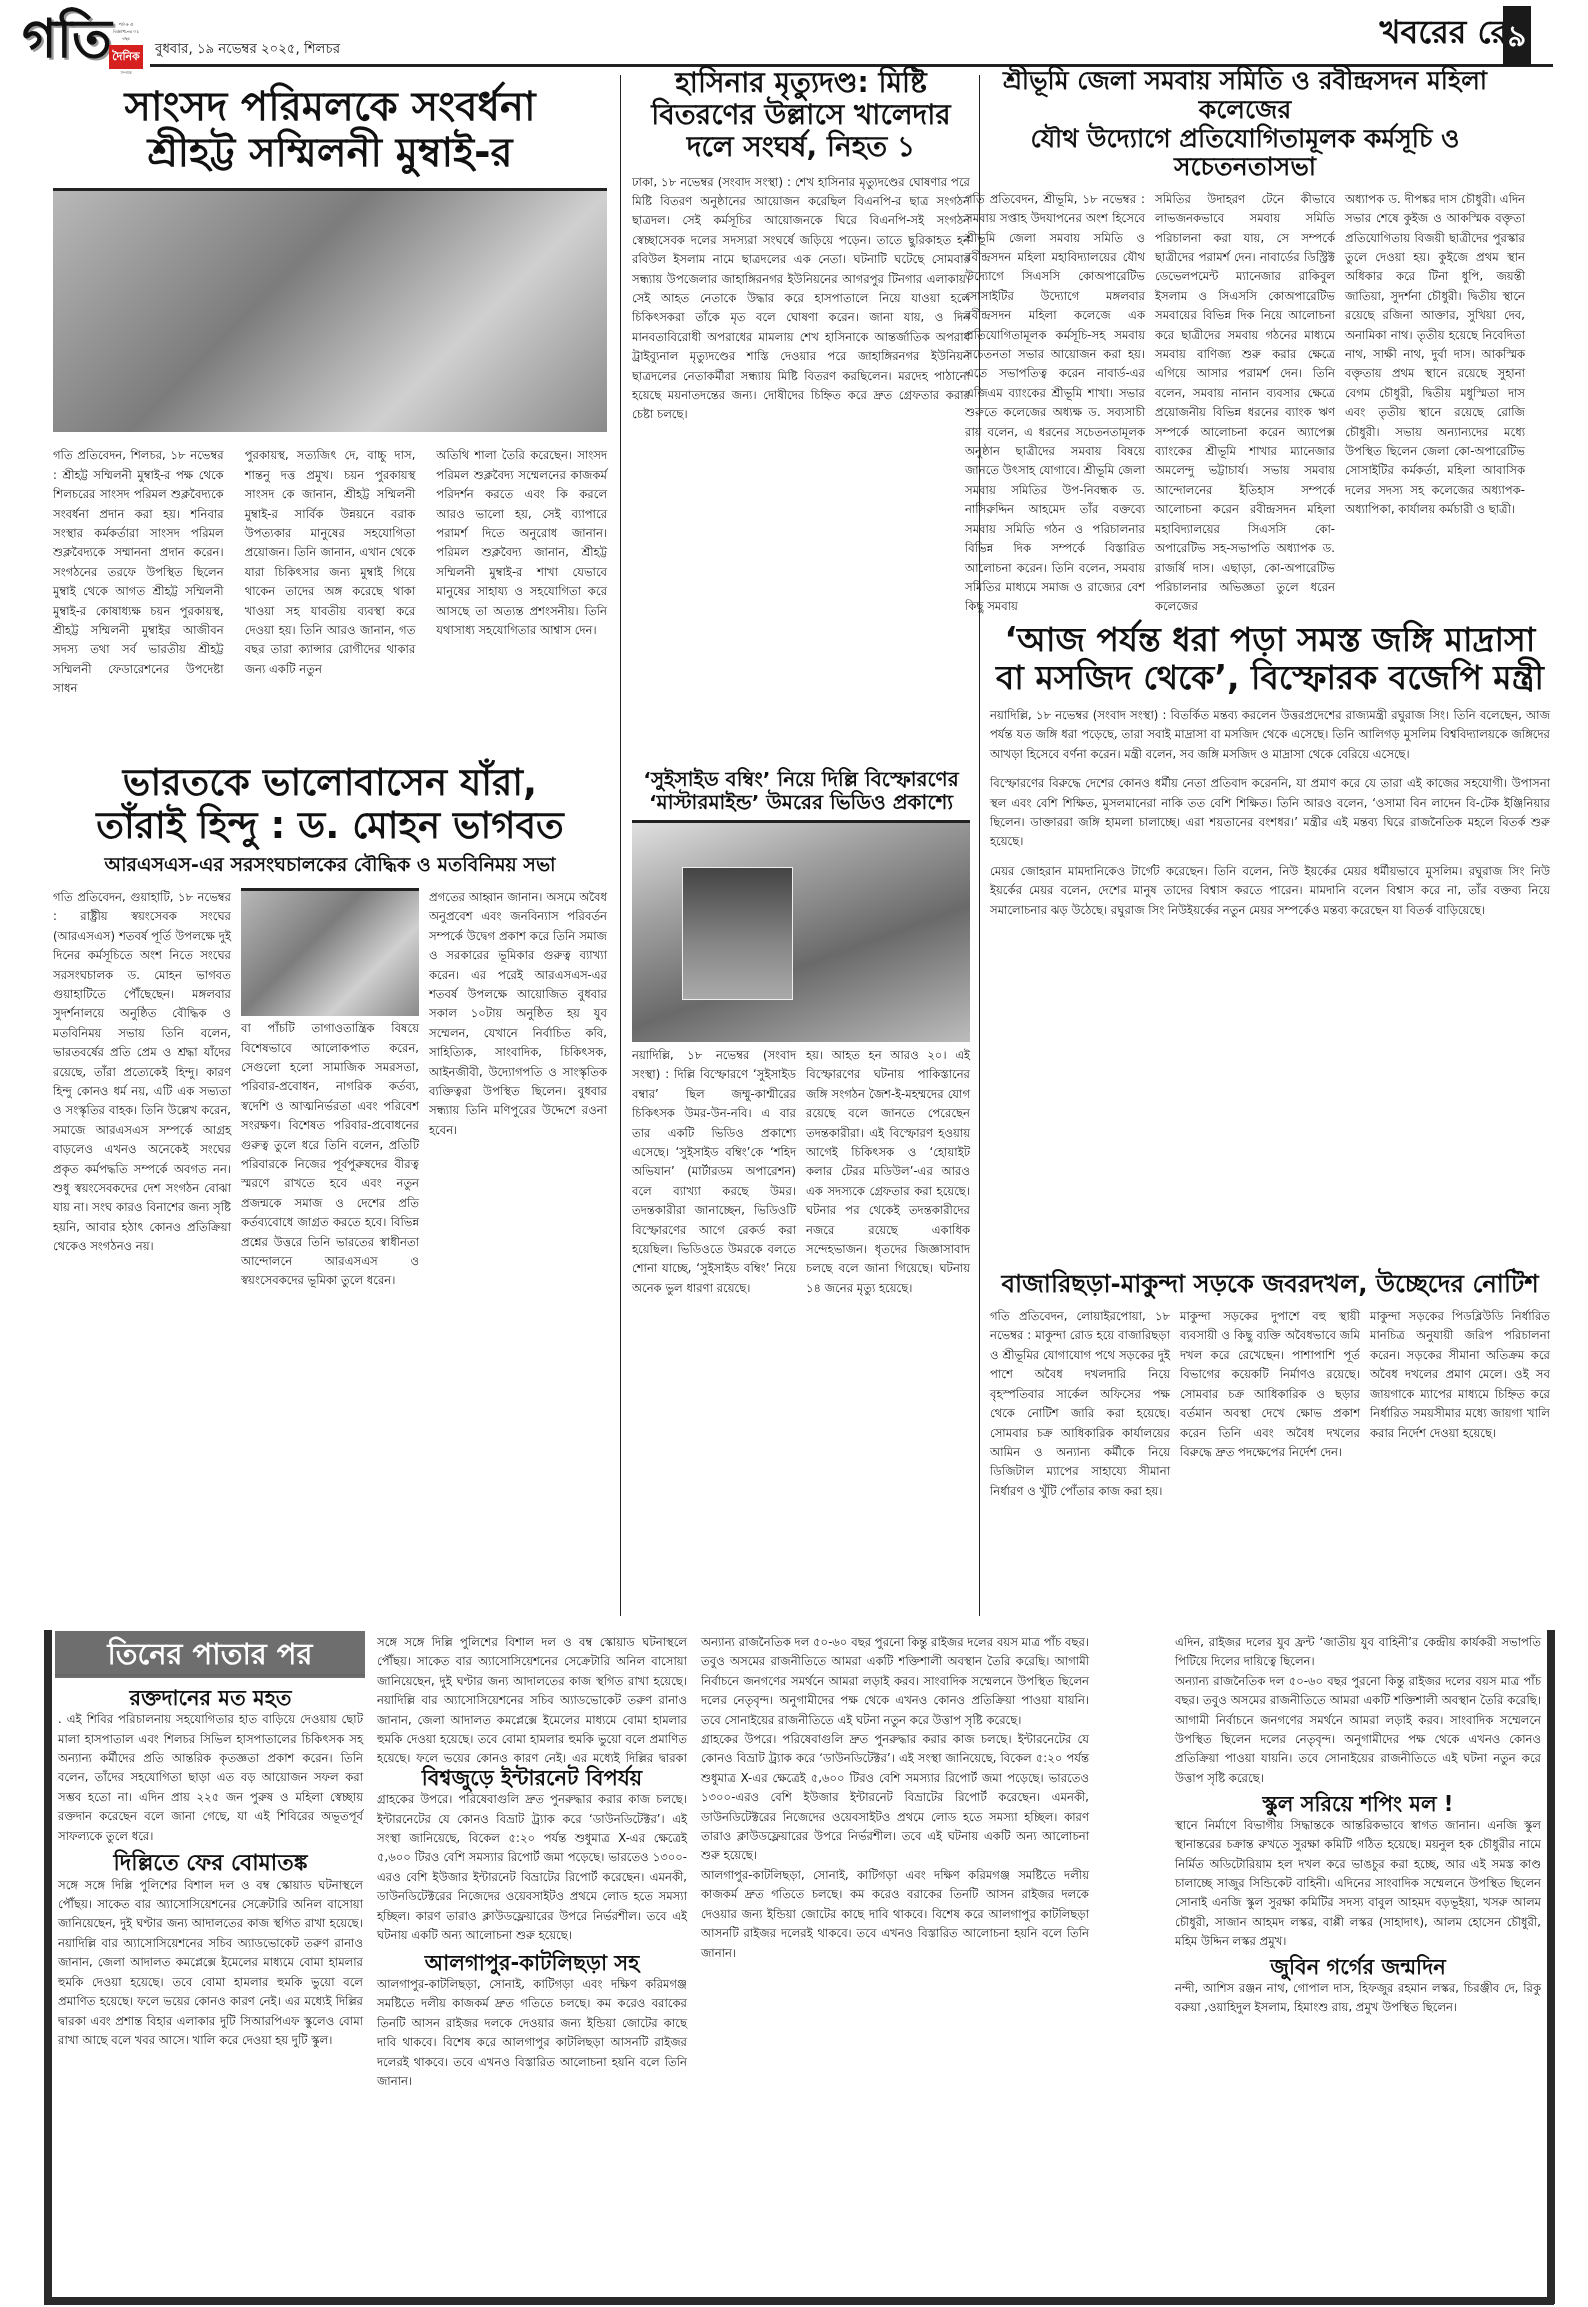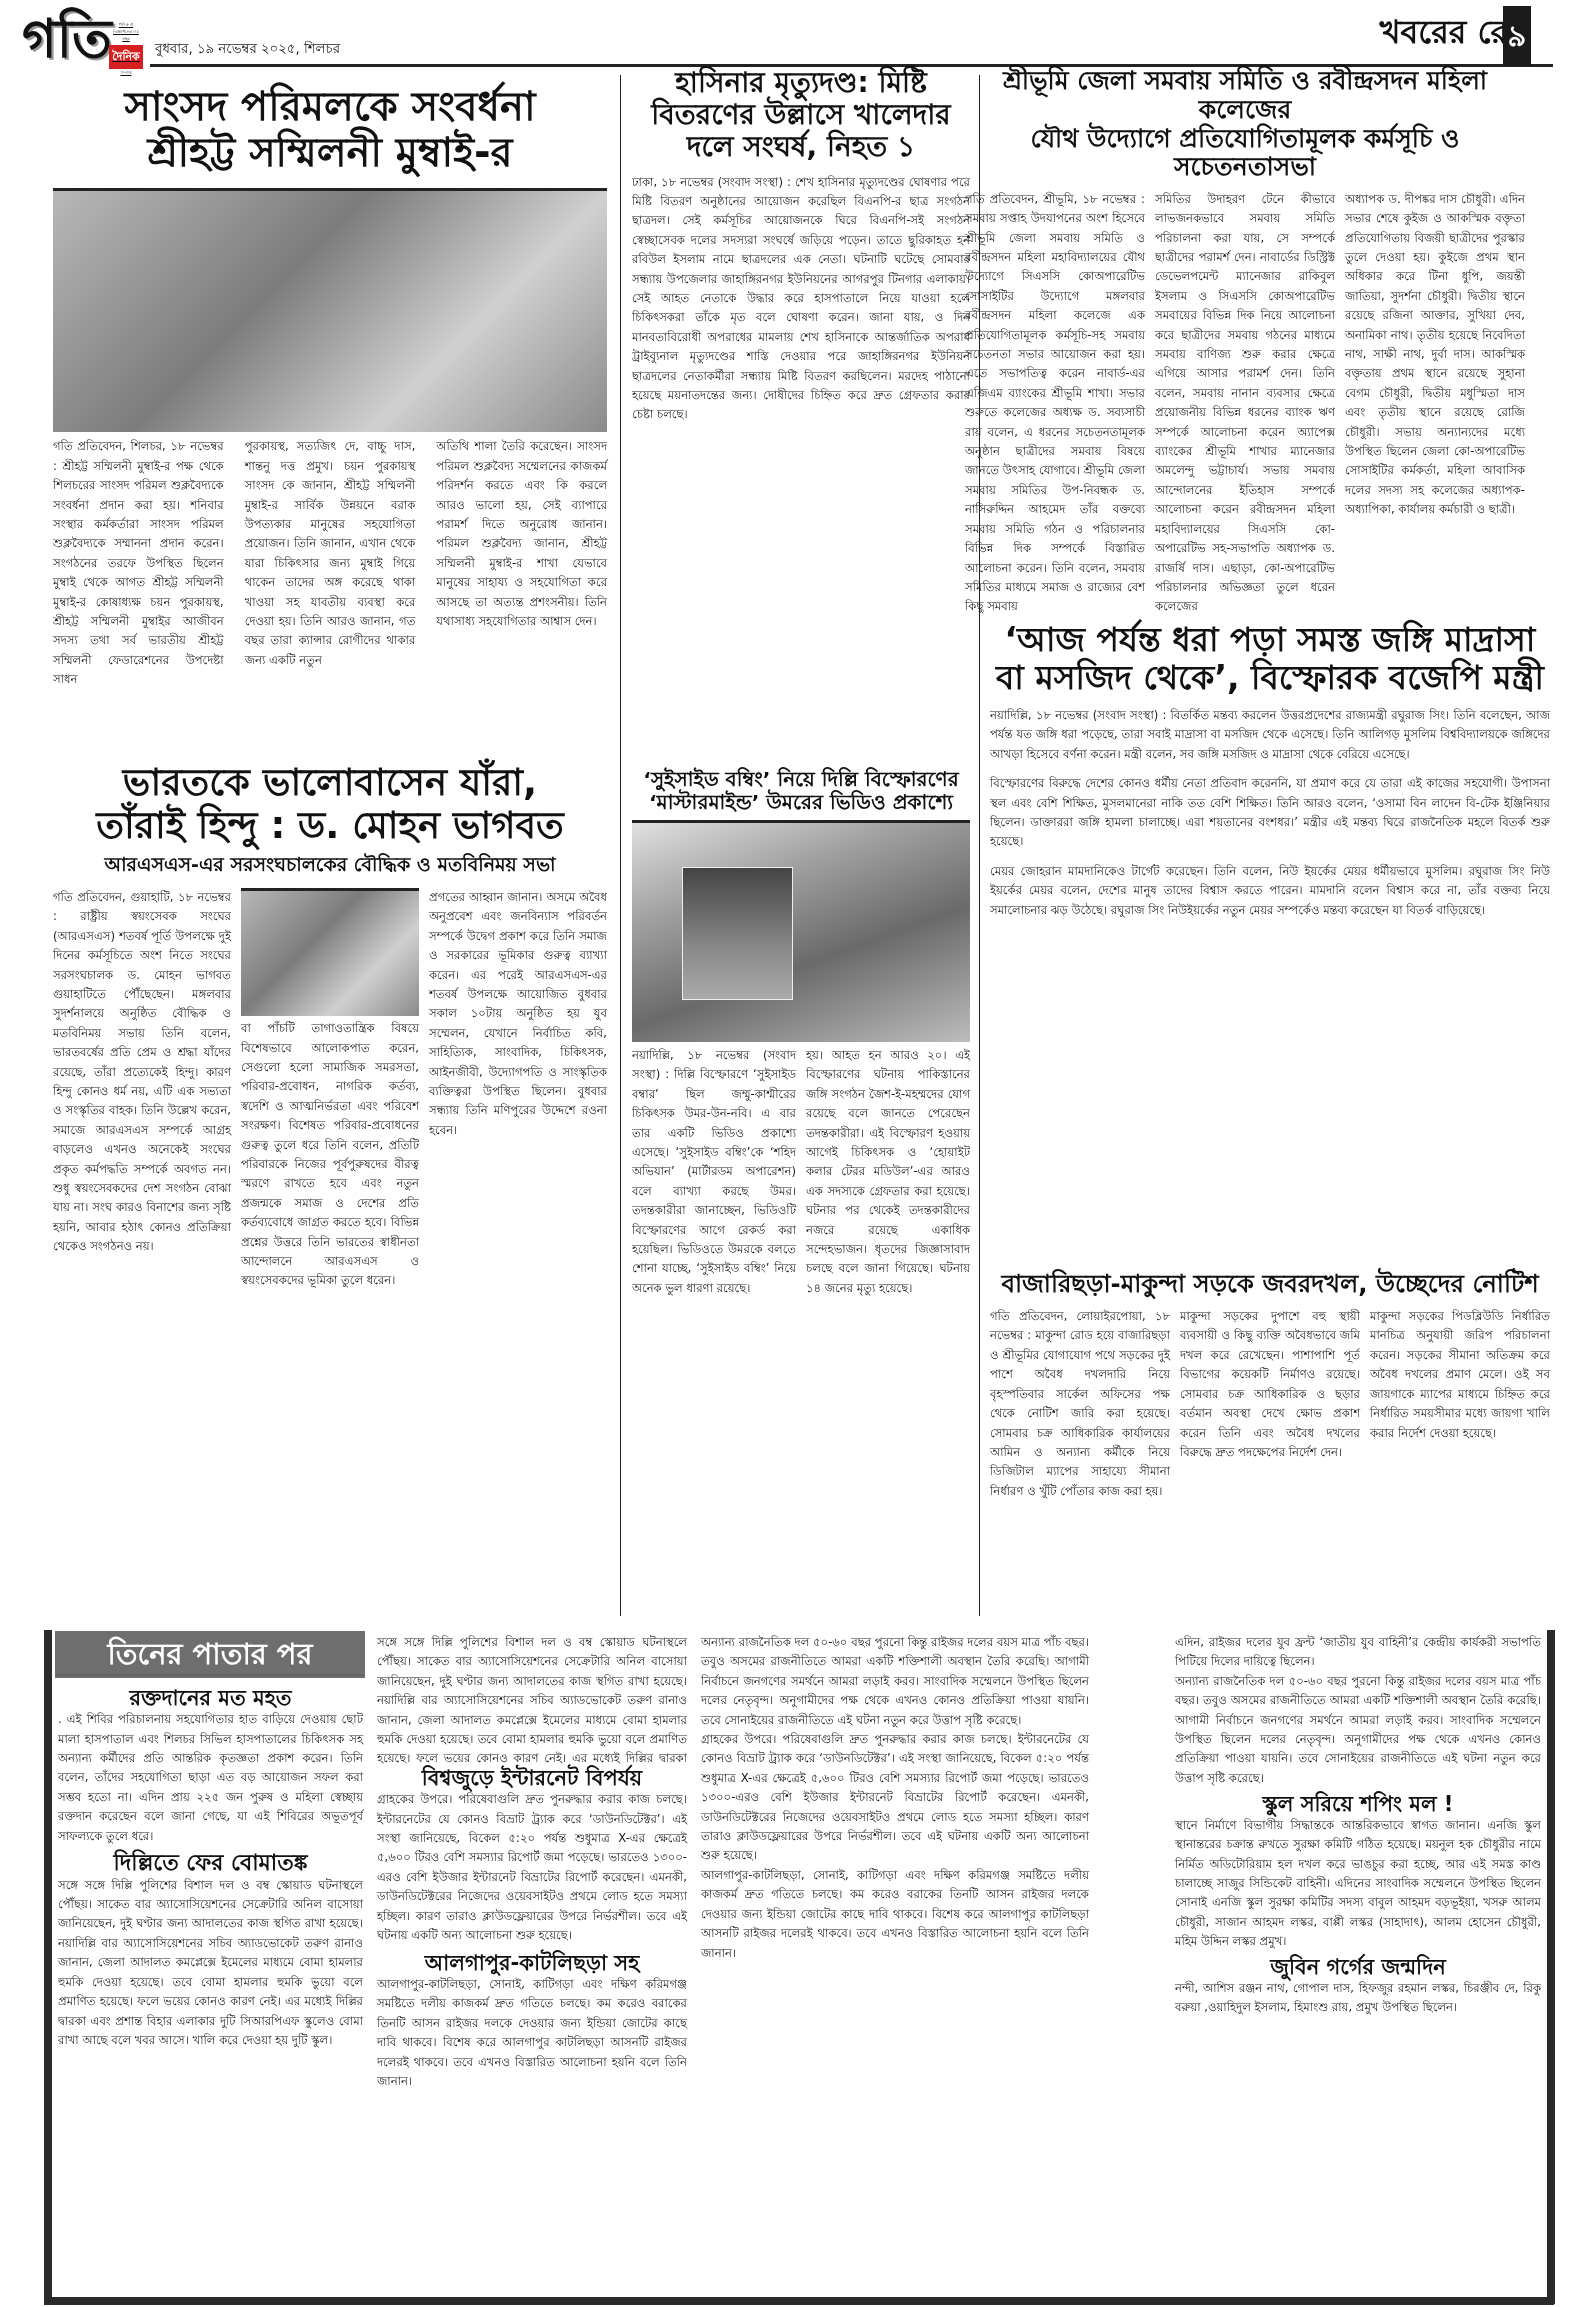--- a/index.html
+++ b/index.html
@@ -2,21 +2,21 @@
 <html style="font-size:9px"><head>
 <meta charset="utf-8">
 <style>
   * { box-sizing: border-box; margin: 0; padding: 0; }
   html, body { width: 1588px; height: 2307px; background: #fff; overflow: hidden; }
   body { position: relative; font-family: "DejaVu Sans", sans-serif; color: #111; }
   .abs { position: absolute; }
 
   
   .logo { left: 22px; top: 7.8px; width: 83px; height: 61px; font-family: "DejaVu Serif", serif; font-weight: 900; font-size: 53px; line-height: 61px; color: #111; text-shadow: 2.2px 2.2px 0 #999; }
-  .badge { left: 109px; top: 22px; width: 34px; height: 50px; text-decoration: underline; }
+  .badge { left: 109px; top: 22px; width: 34px; height: 50px; }
   .badge .top { font-size: 4.4px; text-align: center; }
   .badge .red { background: #d62020; color: #fff; font-weight: 900; font-size: 11px; text-align: center; height: 24.4px; line-height: 24.4px; margin-top: 1.7px; }
   .badge .tiny { font-size: 3.3px; text-align: center; margin-top: 1.7px; color: #333; }
   .dateline { left: 155px; top: 39px; font-size: 13.3px; color: #222; }
   .rule-top { left: 150px; top: 64px; width: 1403px; height: 2.8px; background: #222; }
   .section { right: 61px; top: 6.7px; font-size: 32px; font-weight: 900; }
   .pgnum { left: 1503px; top: 5.5px; width: 28px; height: 60px; background: #1a1a1a; color: #fff; font-weight: 900; font-size: 29px; text-align: center; line-height: 60px; }
 
   .headline { font-weight: 900; text-align: center; color: #111; line-height: 1.15; }
   .subhead { font-weight: 900; text-align: center; }
@@ -43,21 +43,21 @@
 </div>
 <div class="abs dateline">বুধবার, ১৯ নভেম্বর ২০২৫, শিলচর</div>
 <div class="abs rule-top"></div>
 <div class="abs section">খবরের রেশ</div>
 <div class="abs pgnum">৯</div>
 
 <div class="abs" style="left:53px;top:83px;width:554px;">
   <div class="headline" style="font-size:40px;">সাংসদ পরিমলকে  সংবর্ধনা</div>
   <div class="headline" style="font-size:40px;">শ্রীহট্ট সম্মিলনী মুম্বাই-র</div>
   <div class="photo" style="height:244px;margin-top:13.3px;"></div>
-  <div class="cols body" style="margin-top:5px;gap:21px;">
+  <div class="cols body" style="margin-top:14px;gap:21px;">
     <div>গতি প্রতিবেদন, শিলচর, ১৮ নভেম্বর : শ্রীহট্ট সম্মিলনী মুম্বাই-র পক্ষ থেকে শিলচরের সাংসদ পরিমল শুক্লবৈদ্যকে সংবর্ধনা প্রদান করা হয়। শনিবার সংস্থার কর্মকর্তারা সাংসদ পরিমল শুক্লবৈদ্যকে সম্মাননা প্রদান করেন। সংগঠনের তরফে উপস্থিত ছিলেন মুম্বাই থেকে আগত শ্রীহট্ট সম্মিলনী মুম্বাই-র কোষাধ্যক্ষ চয়ন পুরকায়স্থ, শ্রীহট্ট সম্মিলনী মুম্বাইর আজীবন সদস্য তথা সর্ব ভারতীয় শ্রীহট্ট সম্মিলনী ফেডারেশনের উপদেষ্টা সাধন</div>
     <div>পুরকায়স্থ, সত্যজিৎ দে, বাচ্চু দাস, শান্তনু দত্ত প্রমুখ। চয়ন পুরকায়স্থ সাংসদ কে জানান, শ্রীহট্ট সম্মিলনী মুম্বাই-র সার্বিক উন্নয়নে বরাক উপত্যকার মানুষের সহযোগিতা প্রয়োজন। তিনি জানান, এখান থেকে যারা চিকিৎসার জন্য মুম্বাই গিয়ে থাকেন তাদের অঙ্গ করেছে থাকা খাওয়া সহ যাবতীয় ব্যবস্থা করে দেওয়া হয়। তিনি আরও জানান, গত বছর তারা ক্যান্সার রোগীদের থাকার জন্য একটি নতুন</div>
     <div>অতিথি শালা তৈরি করেছেন। সাংসদ পরিমল শুক্লবৈদ্য সম্মেলনের কাজকর্ম পরিদর্শন করতে এবং কি করলে আরও ভালো হয়, সেই ব্যাপারে পরামর্শ দিতে অনুরোধ জানান। পরিমল শুক্লবৈদ্য জানান, শ্রীহট্ট সম্মিলনী মুম্বাই-র শাখা যেভাবে মানুষের সাহায্য ও সহযোগিতা করে আসছে তা অত্যন্ত প্রশংসনীয়। তিনি যথাসাধ্য সহযোগিতার আশ্বাস দেন।</div>
   </div>
 </div>
 
 <div class="abs vrule" style="left:620px;top:75px;height:1541px;"></div>
 
 <div class="abs" style="left:632px;top:67px;width:338px;">
   <div class="headline" style="font-size:28px;">হাসিনার মৃত্যুদণ্ড: মিষ্টি</div>

